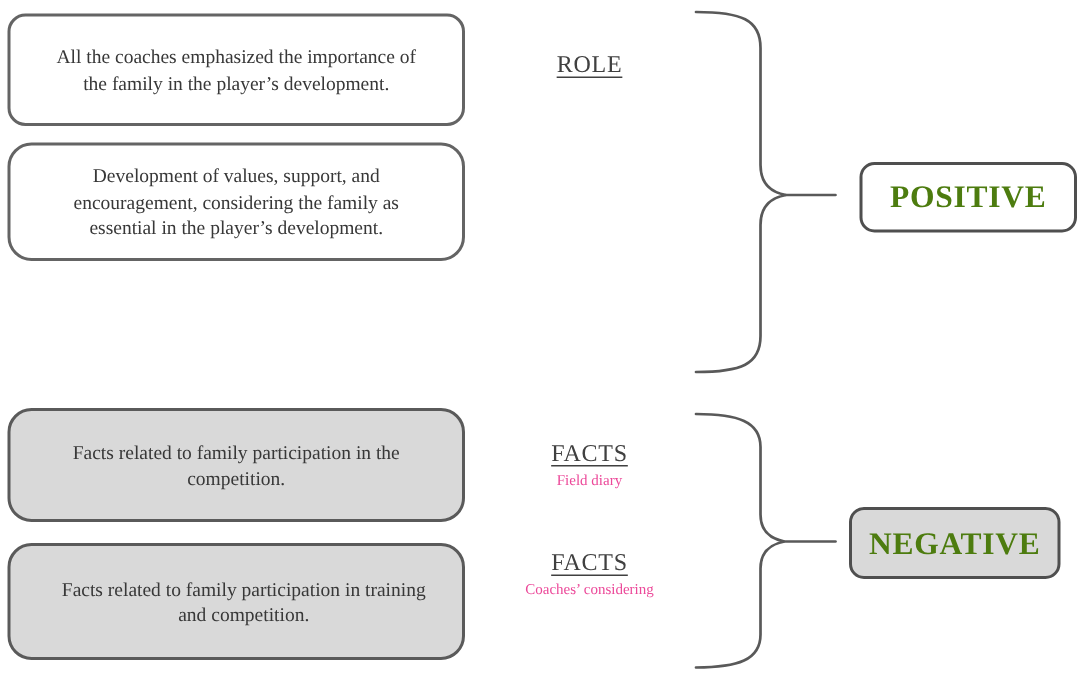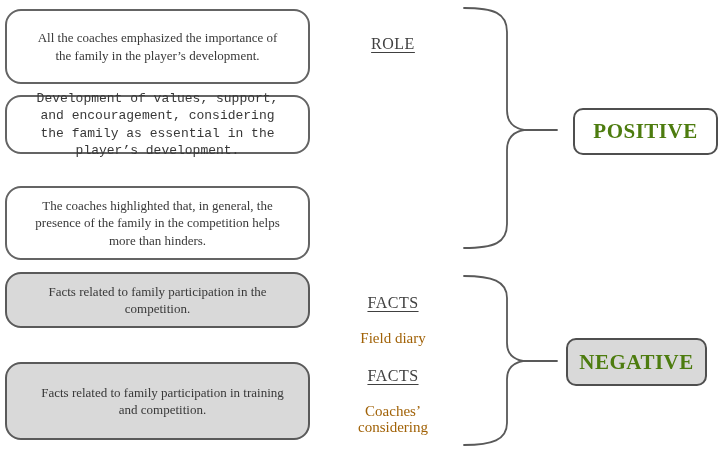--- a/index.html
+++ b/index.html
@@ -48,25 +48,25 @@
   }
   .cat-title {
     display: inline-block;
     font-size: 16px;
     letter-spacing: 0.5px;
     text-decoration: underline;
     text-underline-offset: 3px;
     color: #404040;
   }
   .cat-subtitle {
-    margin: 18px auto 0;
+    margin: 1px auto 0;
     width: 100px;
-    font-size: 15px;
+    font-size: 10px;
     line-height: 16px;
-    color: #a16207;
+    color: #ec4899;
   }
 
   
   .braces-svg {
     position: absolute;
     left: 0;
     top: 0;
     width: 720px;
     height: 453px;
     pointer-events: none;
@@ -89,33 +89,30 @@
   }
   .group-box.gray {
     background: #d9d9d9;
   }
 </style>
 </head>
 <body>
 
 <div class="canvas">
 
-  <div class="stmt-box" style="top:9px; height:75px;">
+  <div class="stmt-box" style="top:9px; height:75px;border-radius:12px;">
     <span>All the coaches emphasized the importance of the family in the player’s development.</span>
   </div>
 
-  <div class="stmt-box" style="top:95px; height:59px;font-family:Liberation Mono, monospace;">
+  <div class="stmt-box" style="top:95px; height:79px;">
     <span>Development of values, support, and encouragement, considering the family as essential in the player’s development.</span>
   </div>
 
-  <div class="stmt-box" style="top:186px; height:74px;">
-    <span>The coaches highlighted that, in general, the presence of the family in the competition helps more than hinders.</span>
-  </div>
 
-  <div class="stmt-box gray" style="top:272px; height:56px;">
+  <div class="stmt-box gray" style="top:272px; height:76px;">
     <span>Facts related to family participation in the competition.</span>
   </div>
 
   <div class="stmt-box gray" style="top:362px; height:78px;padding-left:32px;">
     <span>Facts related to family participation in training and competition.</span>
   </div>
 
   <div class="cat-label" style="top:35px;">
     <span class="cat-title">ROLE</span>
   </div>

